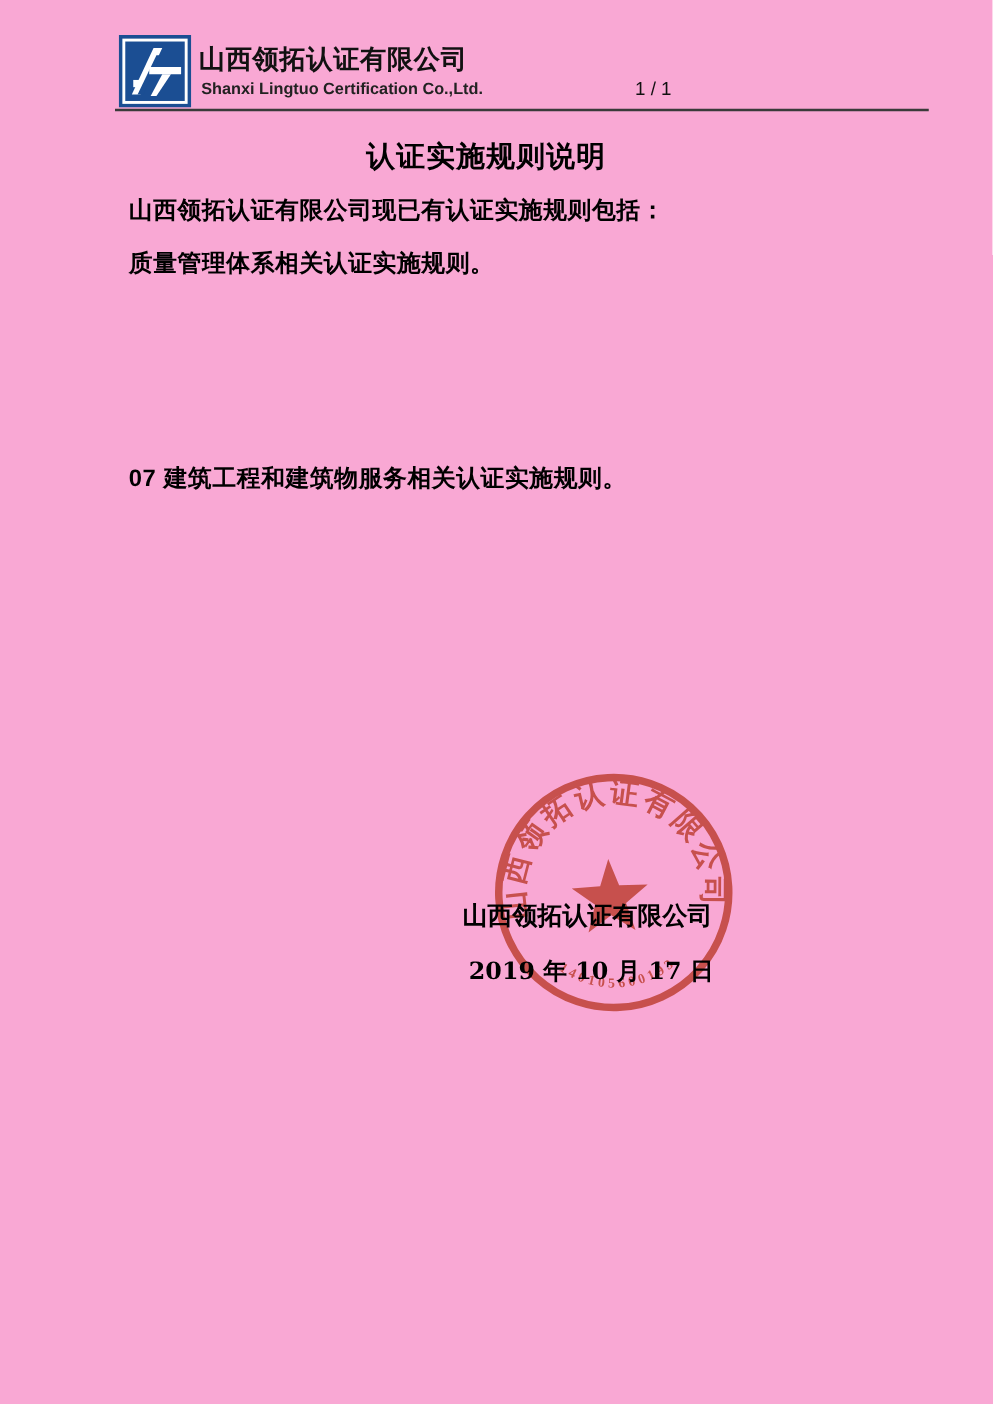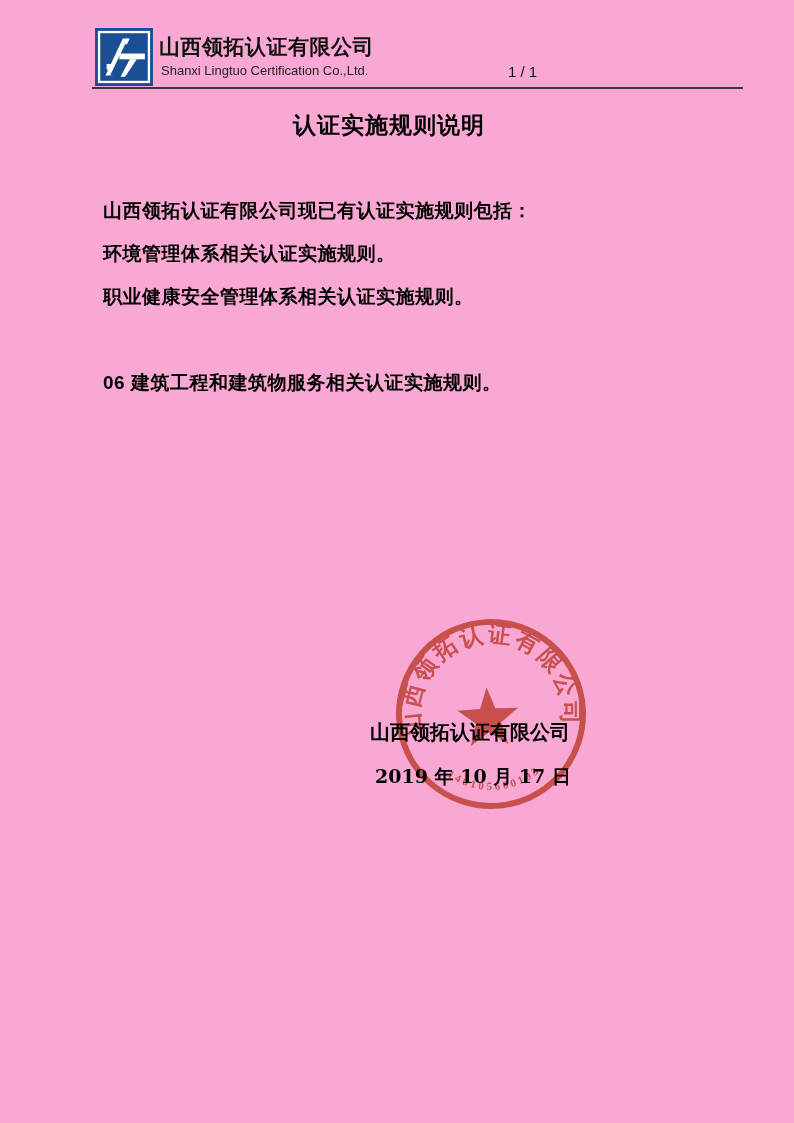--- a/index.html
+++ b/index.html
@@ -26,20 +26,21 @@
     font-size: 21px;
     font-weight: bold;
     color: #111;
     letter-spacing: 0.5px;
   }
   .company-en {
     position: absolute;
     left: 161px; top: 63px;
     font-size: 13px;
     color: #222;
+    font-weight: bold;
   }
   .page-indicator {
     position: absolute;
     left: 508px; top: 63px;
     font-size: 15px;
     color: #111;
     text-align: center;
   }
   .header-rule {
     position: absolute;
@@ -61,21 +62,21 @@
   }
   .para {
     position: absolute;
     left: 103px;
     font-size: 19px;
     font-weight: bold;
     color: #000;
     letter-spacing: 0.5px;
     white-space: nowrap;
   }
-  .p0 { top: 155px; margin-top: 43px; }
+  .p0 { top: 155px; }
   .p1 { top: 198px; }
   .p2 { top: 241px; }
   .p3 { top: 284px; }
   .p4 { top: 327px; }
   .p5 { top: 370px; }
 
   
   .seal {
     position: absolute;
     left: 361px; top: 584px;
@@ -127,23 +128,22 @@
       <rect x="20" y="62" width="10" height="10" fill="#ffffff"></rect>
     </svg>
   </div>
   <div class="company-zh">山西领拓认证有限公司</div>
   <div class="company-en">Shanxi Lingtuo Certification Co.,Ltd.</div>
   <div class="page-indicator">1 / 1</div>
   <div class="header-rule"></div>
 
   <div class="doc-title">认证实施规则说明</div>
   <p class="para p0">山西领拓认证有限公司现已有认证实施规则包括：</p>
-  <p class="para p2">环境管理体系相关认证实施规则。</p>
-  <p class="para p3">职业健康安全管理体系相关认证实施规则。</p>
-  <p class="para p5">06  建筑工程和建筑物服务相关认证实施规则。</p>
+  <p class="para p1">质量管理体系相关认证实施规则。</p>
+  <p class="para p5">07  建筑工程和建筑物服务相关认证实施规则。</p>
 
   <div class="seal">
     <svg viewBox="0 0 260 260" xmlns="http://www.w3.org/2000/svg">
       <defs>
         <path id="arcTop" d="M 64.75 160.43 A 72 72 0 1 1 195.25 160.43" fill="none"></path>
         <path id="arcBottom" d="M 64.2 168 A 76 76 0 0 0 195.8 168" fill="none"></path>
       </defs>
       <g opacity="0.87" transform="rotate(-3 130 130)">
         <circle cx="130" cy="130" r="92" fill="none" stroke="#c0443a" stroke-width="6"></circle>
         <polygon fill="#c0443a" points="127,103 134.6,124.5 157.4,125.1 139.4,139 145.8,160.9 127,148 108.2,160.9 114.6,139 96.6,125.1 119.4,124.5"></polygon>

